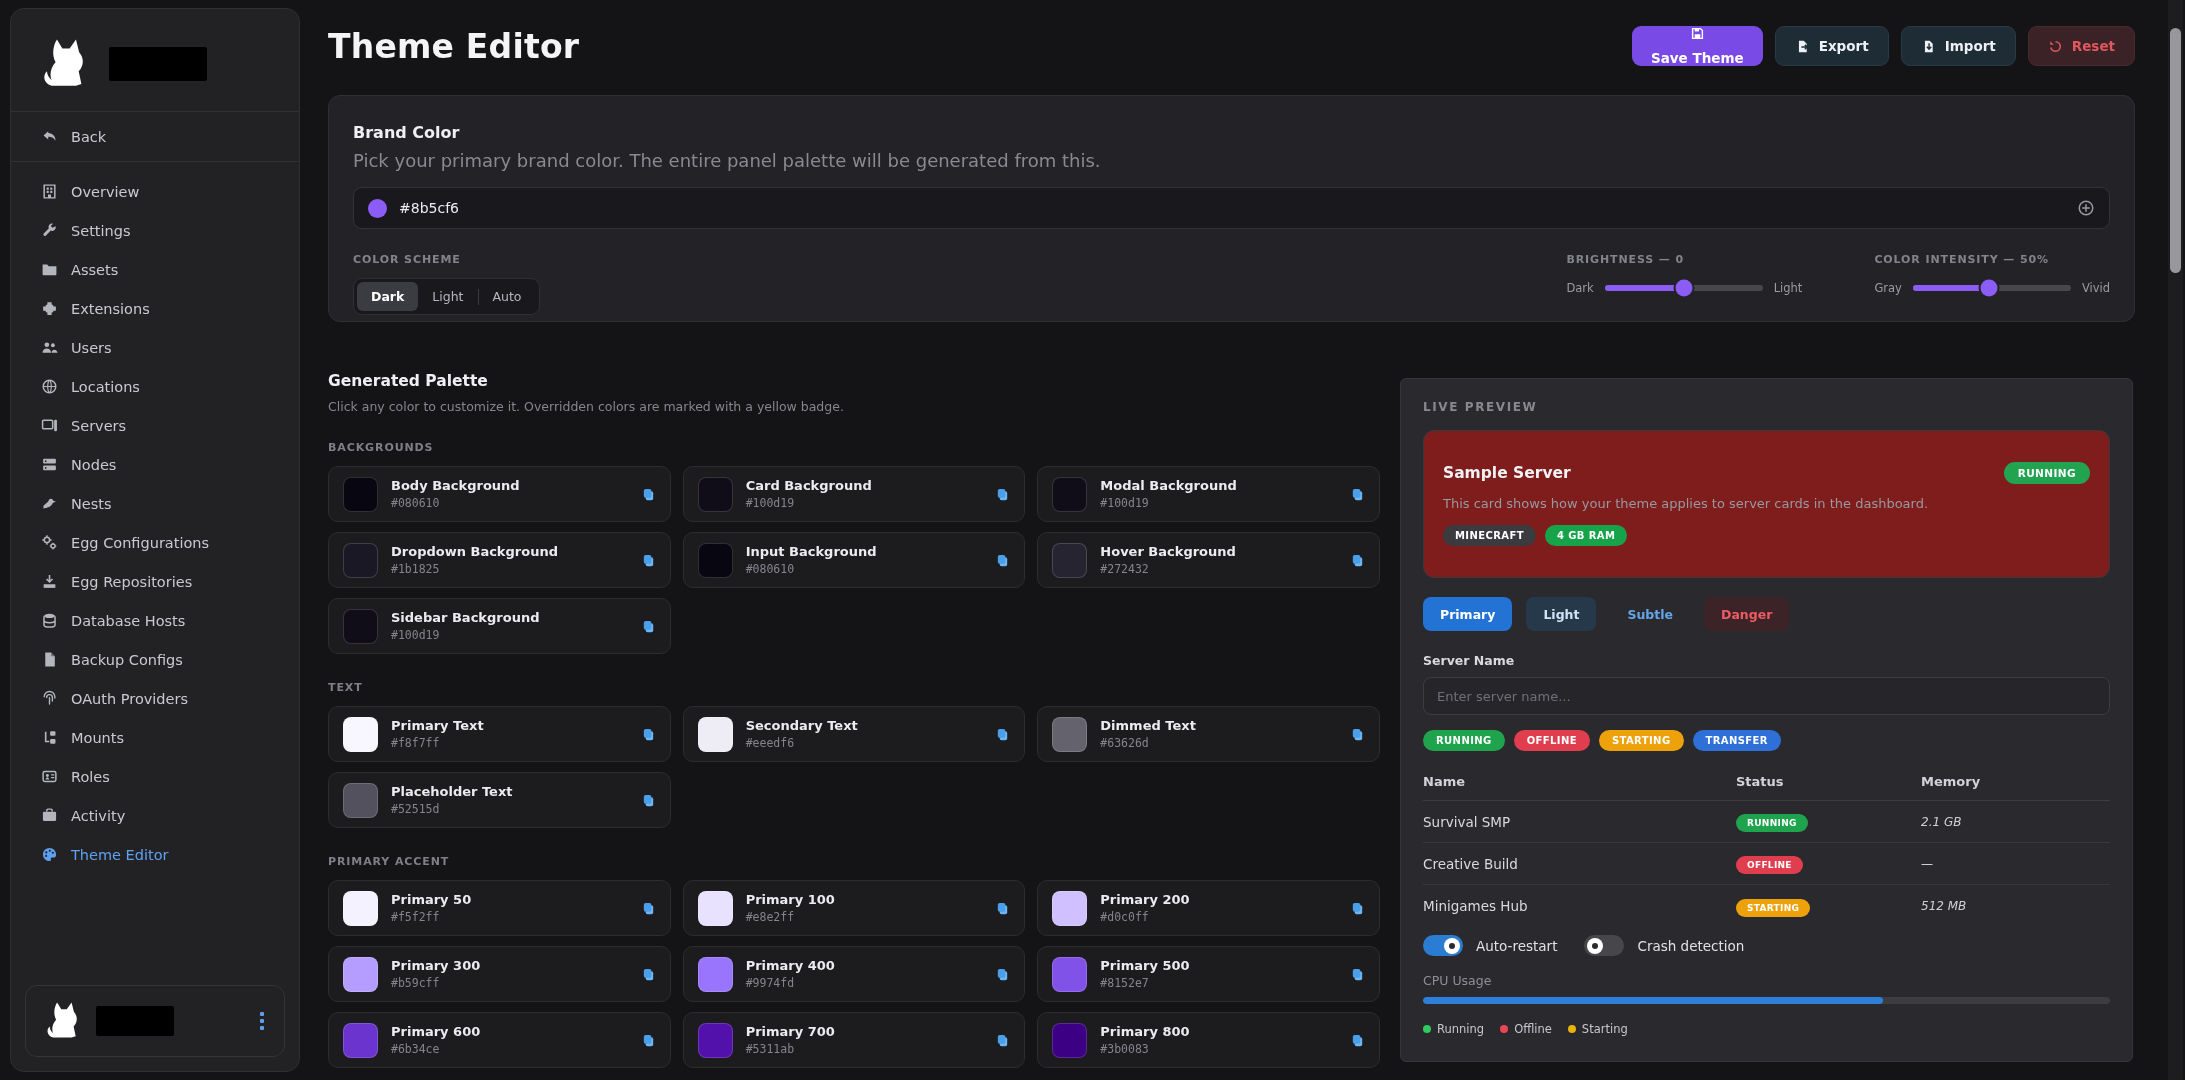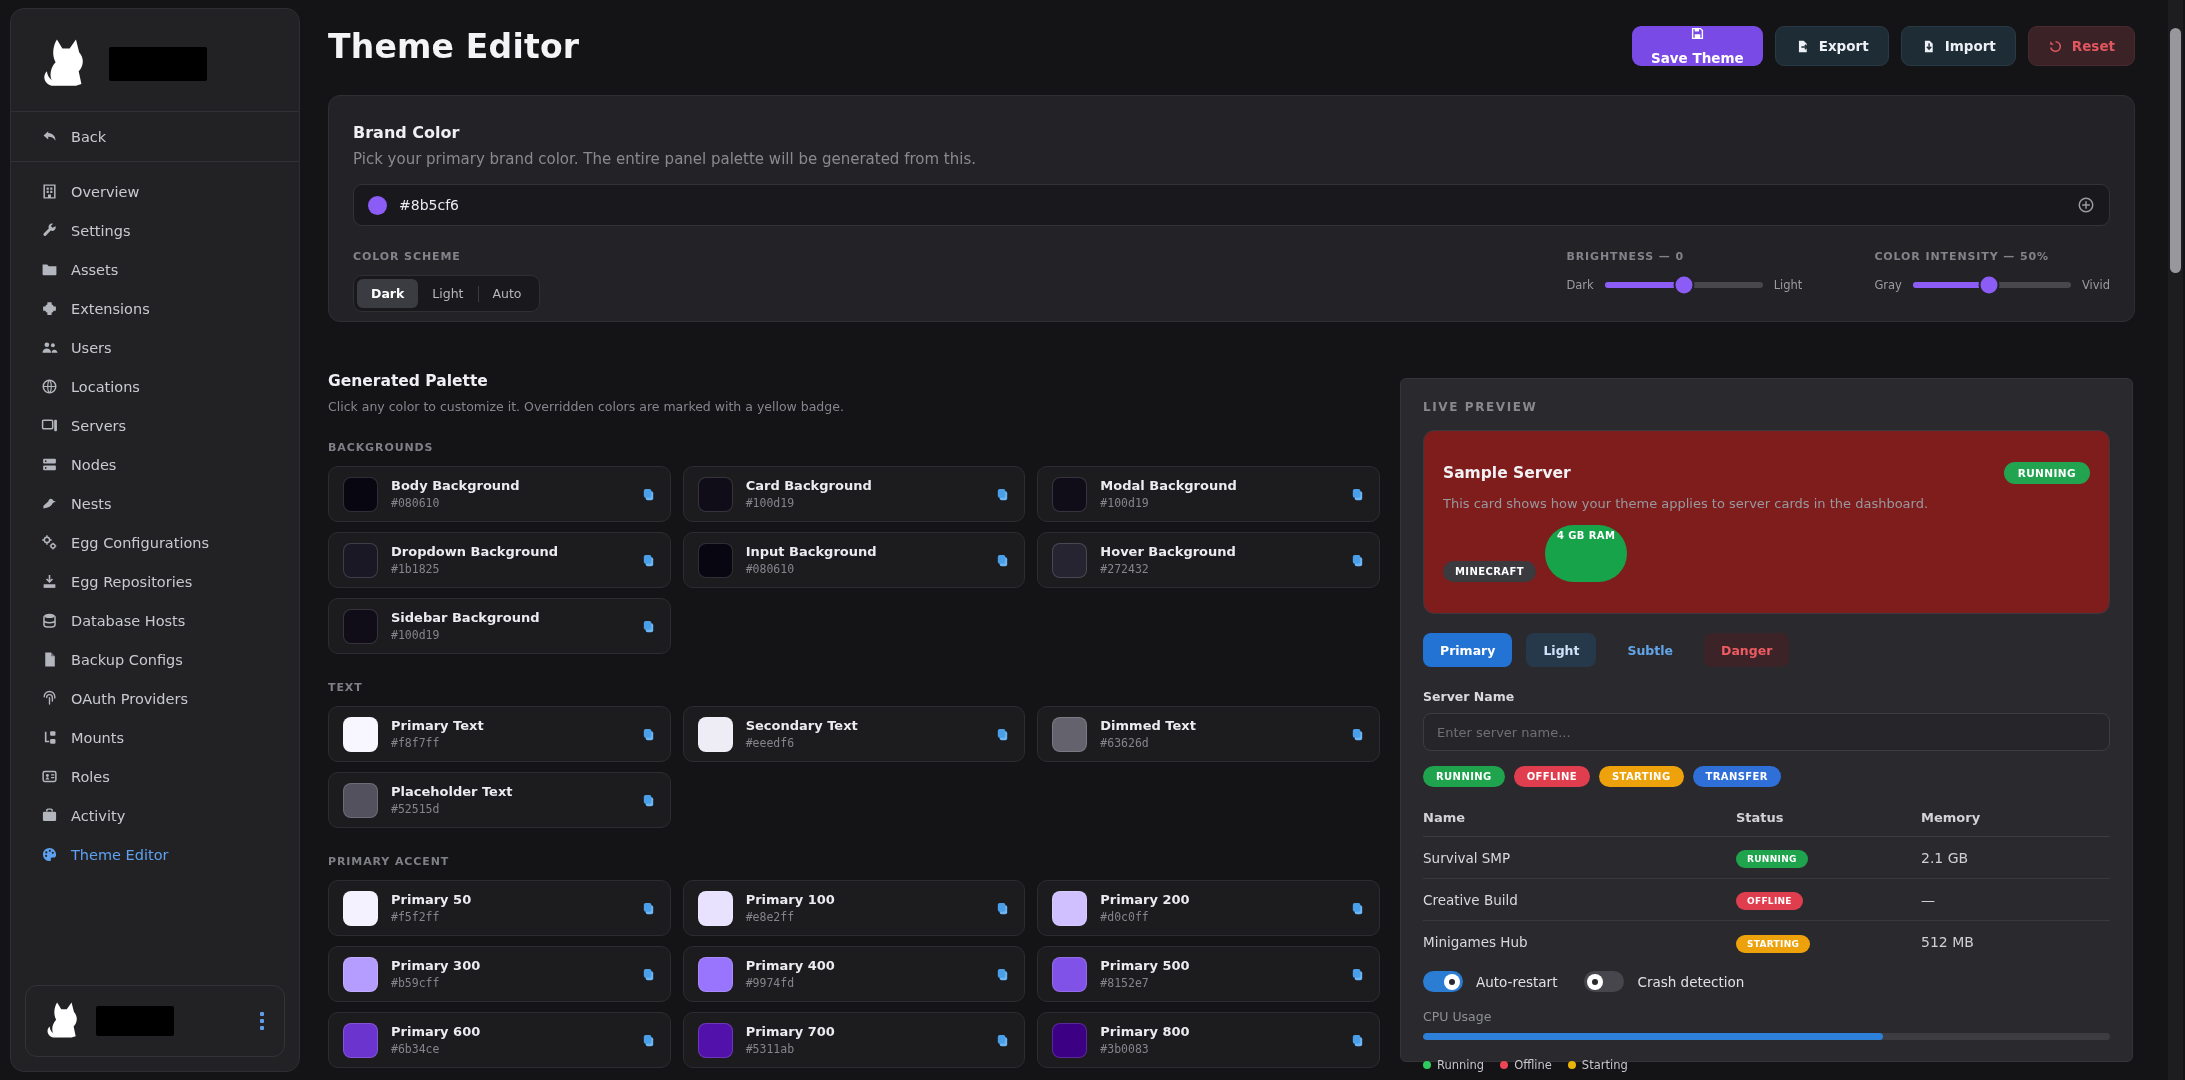--- a/index.html
+++ b/index.html
@@ -58,21 +58,21 @@
   .hbtn.ghost { background:#1e2c36; color:#edf1f6; border:1px solid #283a46; }
   .hbtn.reset { background:#3a2226; color:#e0575f; border:1px solid #4a2a2f; }
 
   
   .brand-card {
     position:absolute; top:95px; left:0; width:1807px; height:227px;
     background:#232327; border:1px solid #2e2e33; border-radius:12px;
     padding:27px 24px;
   }
   .brand-title { font-size:16px; font-weight:700; color:#f0f0f4; }
-  .brand-desc { font-size:15px; color:#89898f; margin-top:8px; }
+  .brand-desc { font-size:18px; color:#89898f; margin-top:8px; }
   .color-input {
     margin-top:16px; height:42px; background:#19191d; border:1px solid #323238;
     border-radius:9px; display:flex; align-items:center; padding:0 14px; gap:12px; cursor:text;
   }
   .color-dot { width:19px; height:19px; border-radius:50%; }
   .color-value {
     background:transparent; border:none; outline:none; color:#eceaf4;
     font-size:14px; font-family:"DejaVu Sans","Liberation Sans",sans-serif; flex:1;
   }
   .picker-ic { margin-left:auto; cursor:pointer; }
@@ -146,21 +146,21 @@
   .pv-badges { margin-top:15px; display:flex; gap:9px; }
   .pill.md { font-size:10px; padding:5px 13px; letter-spacing:0.4px; }
   .pv-table { margin-top:17px; }
   .tr { display:grid; grid-template-columns:313px 185px 1fr; align-items:center; }
   .tr.head { padding:6px 0 11px 0; border-bottom:1px solid #3c3c41; }
   .th { font-size:13px; font-weight:700; color:#d2d2d8; }
   .tr.row { height:42px; border-bottom:1px solid #38383d; }
   .tr.row:last-child { border-bottom:none; }
   .td { font-size:13.5px; color:#d9d9de; }
   .pill.sm { font-size:9px; padding:4px 11px; letter-spacing:0.3px; }
-  .td.mem { font-size:14px; color:#cfcfd5; }
+  .td.mem { font-size:12px; color:#cfcfd5;font-style:italic; }
   .pv-toggles { margin-top:8px; display:flex; align-items:center; gap:13px; }
   .toggle { width:40px; height:21px; border-radius:999px; position:relative; cursor:pointer; flex:0 0 auto; }
   .toggle.on { background:#2b7cd3; }
   .toggle.off { background:#46464c; }
   .knob { position:absolute; top:2.5px; width:16px; height:16px; background:#fff; border-radius:50%; }
   .toggle.on .knob { right:3px; }
   .toggle.off .knob { left:3px; }
   .knob::after { content:""; position:absolute; left:5px; top:5px; width:6px; height:6px; border-radius:50%; background:#2a2a2e; }
   .tog-label { font-size:13.5px; color:#e0e0e5; margin-right:14px; }
   .cpu-label { margin-top:17px; font-size:12.5px; color:#8e8e96; }
@@ -746,21 +746,21 @@
   <section class="preview">
     <div class="pv-label">LIVE PREVIEW</div>
 
     <div class="sample-card">
       <div class="sc-top">
         <span class="sc-title">Sample Server</span>
         <span class="pill lg" style="background: rgb(34, 163, 80);">RUNNING</span>
       </div>
       <p class="sc-desc">This card shows how your theme applies to server cards in the dashboard.</p>
       <div class="sc-tags">
-        <span class="tag" style="background: rgb(58, 58, 63); margin-top: 36px;">MINECRAFT</span>
+        <span class="tag" style="background: rgb(58, 58, 63);">MINECRAFT</span>
         <span class="tag" style="background: rgb(23, 163, 74);">4 GB RAM</span>
       </div>
     </div>
 
     <div class="pv-btns">
       <button class="pv-btn primary">Primary</button>
       <button class="pv-btn light">Light</button>
       <button class="pv-btn subtle">Subtle</button>
       <button class="pv-btn danger">Danger</button>
     </div>

